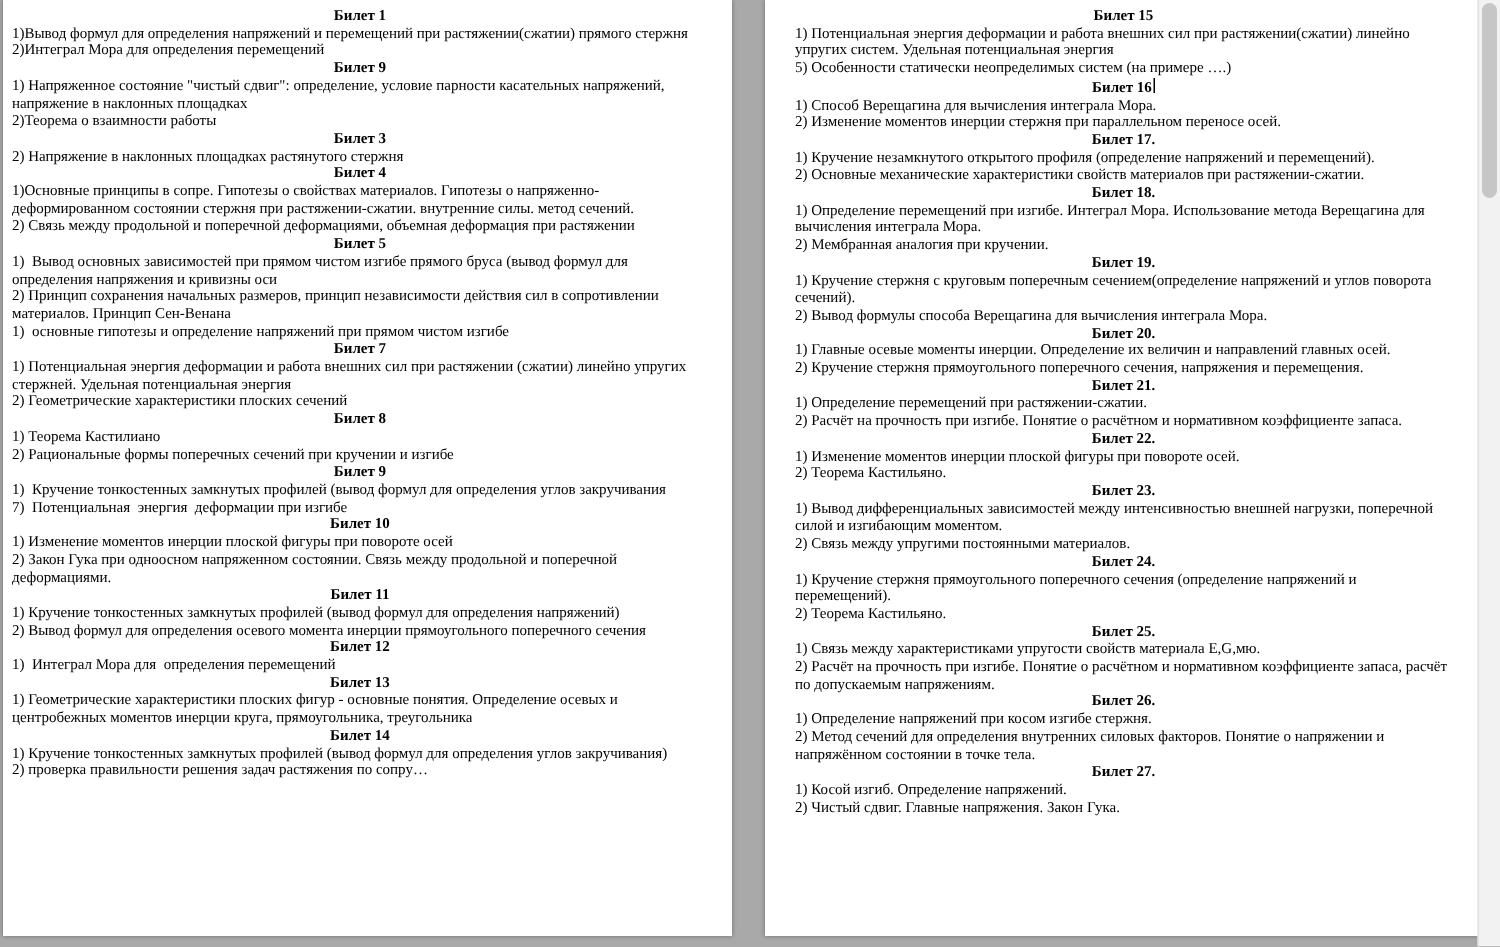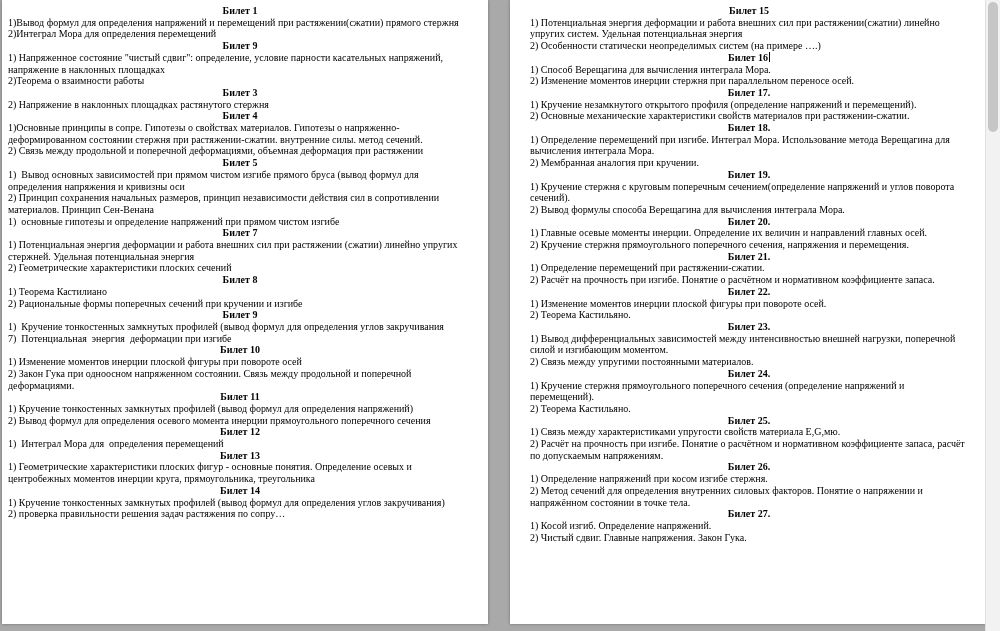--- a/index.html
+++ b/index.html
@@ -116,21 +116,21 @@
       <div class="ticket-item">1)  Интеграл Мора для  определения перемещений</div>
       <div class="ticket-heading">Билет 13</div>
       <div class="ticket-item">1) Геометрические характеристики плоских фигур - основные понятия. Определение осевых и центробежных моментов инерции круга, прямоугольника, треугольника</div>
       <div class="ticket-heading">Билет 14</div>
       <div class="ticket-item">1) Кручение тонкостенных замкнутых профилей (вывод формул для определения углов закручивания)</div>
       <div class="ticket-item">2) проверка правильности решения задач растяжения по сопру…</div>
     </div>
   <div class="page page-right">
       <div class="ticket-heading">Билет 15</div>
       <div class="ticket-item">1) Потенциальная энергия деформации и работа внешних сил при растяжении(сжатии) линейно упругих систем. Удельная потенциальная энергия</div>
-      <div class="ticket-item">2) Особенности статически неопределимых систем (на примере ….)</div>
+      <div class="ticket-item">5) Особенности статически неопределимых систем (на примере ….)</div>
       <div class="ticket-heading">Билет 16<span class="text-cursor"></span></div>
       <div class="ticket-item">1) Способ Верещагина для вычисления интеграла Мора.</div>
       <div class="ticket-item">2) Изменение моментов инерции стержня при параллельном переносе осей.</div>
       <div class="ticket-heading">Билет 17.</div>
       <div class="ticket-item">1) Кручение незамкнутого открытого профиля (определение напряжений и перемещений).</div>
       <div class="ticket-item">2) Основные механические характеристики свойств материалов при растяжении-сжатии.</div>
       <div class="ticket-heading">Билет 18.</div>
       <div class="ticket-item">1) Определение перемещений при изгибе. Интеграл Мора. Использование метода Верещагина для вычисления интеграла Мора.</div>
       <div class="ticket-item">2) Мембранная аналогия при кручении.</div>
       <div class="ticket-heading">Билет 19.</div>

